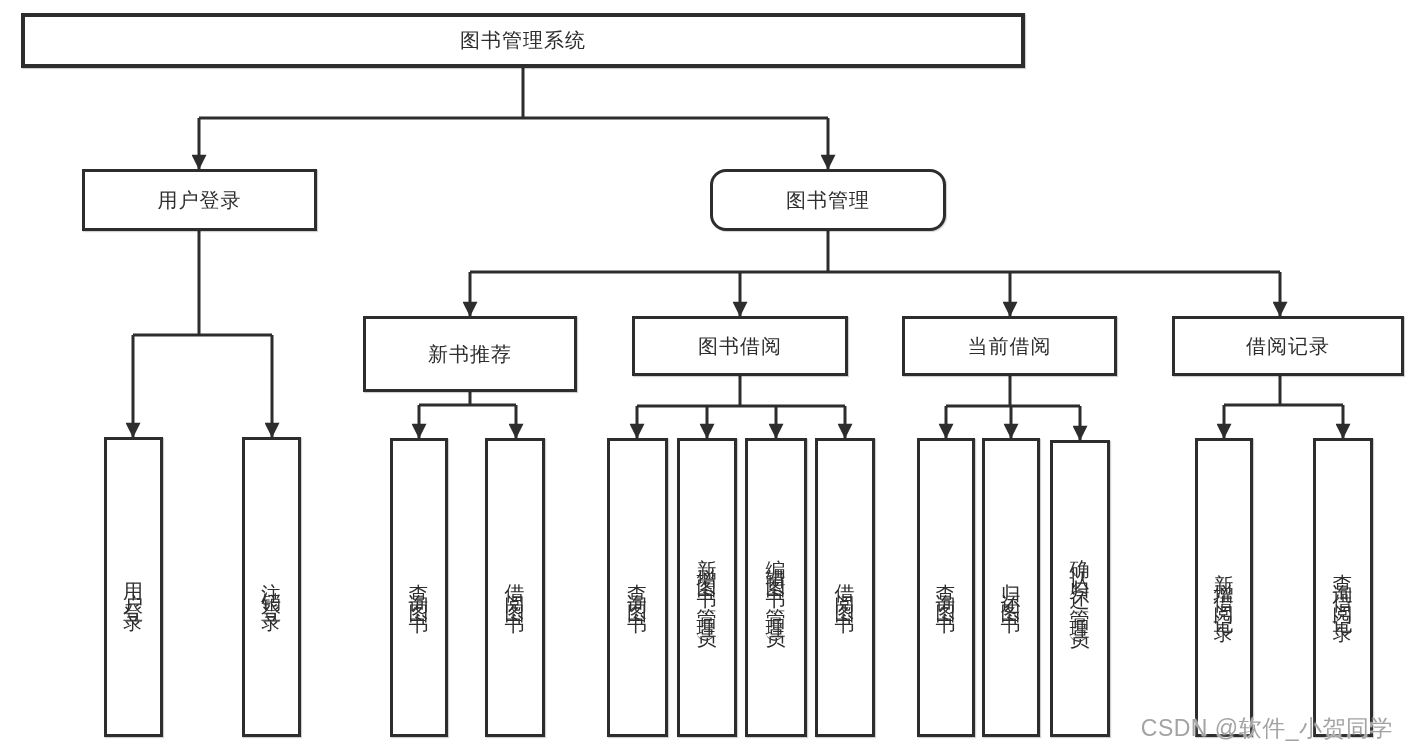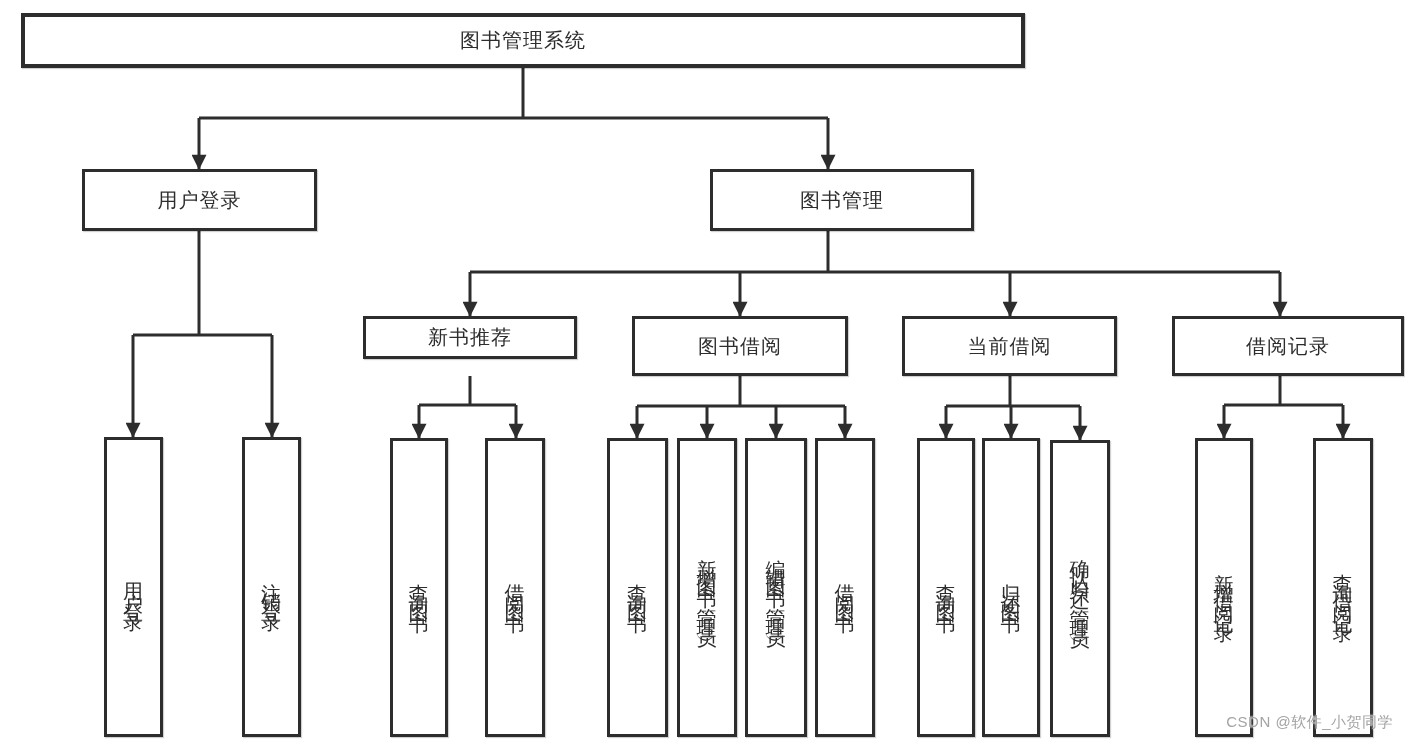--- a/index.html
+++ b/index.html
@@ -30,21 +30,21 @@
     text-orientation:mixed;
     font-size:20px;
     letter-spacing:10px;
     line-height:1;
     color:var(--text);
     max-height:285px;
   }
   .watermark{
     position:absolute;
     right:12px;top:713px;
-    font-size:15px;
+    font-size:23px;
     letter-spacing:0.5px;
     color:var(--wm);
     text-shadow:0 0 2px #fff,0 0 2px #fff;
     white-space:nowrap;
     z-index:5;
   }
 </style>
 </head>
 <body>
 
@@ -100,25 +100,25 @@
     </g>
   </svg>
 
   <div class="node h-node" style="left:21px;top:13px;width:1004px;height:55px;border-width:4px;">
     <span>图书管理系统</span>
   </div>
 
   <div class="node h-node" style="left:82px;top:169px;width:235px;height:62px;">
     <span>用户登录</span>
   </div>
-  <div class="node h-node" style="left:710px;top:169px;width:264px;height:62px;">
+  <div class="node h-node" style="left:710px;top:169px;width:236px;height:62px;border-radius:16px;">
     <span>图书管理</span>
   </div>
 
-  <div class="node h-node" style="left:363px;top:316px;width:214px;height:43px;">
+  <div class="node h-node" style="left:363px;top:316px;width:214px;height:76px;">
     <span>新书推荐</span>
   </div>
   <div class="node h-node" style="left:902px;top:316px;width:215px;height:60px;">
     <span>当前借阅</span>
   </div>
   <div class="node h-node" style="left:632px;top:316px;width:216px;height:60px;">
     <span>图书借阅</span>
   </div>
   <div class="node h-node" style="left:1172px;top:316px;width:232px;height:60px;">
     <span>借阅记录</span>

